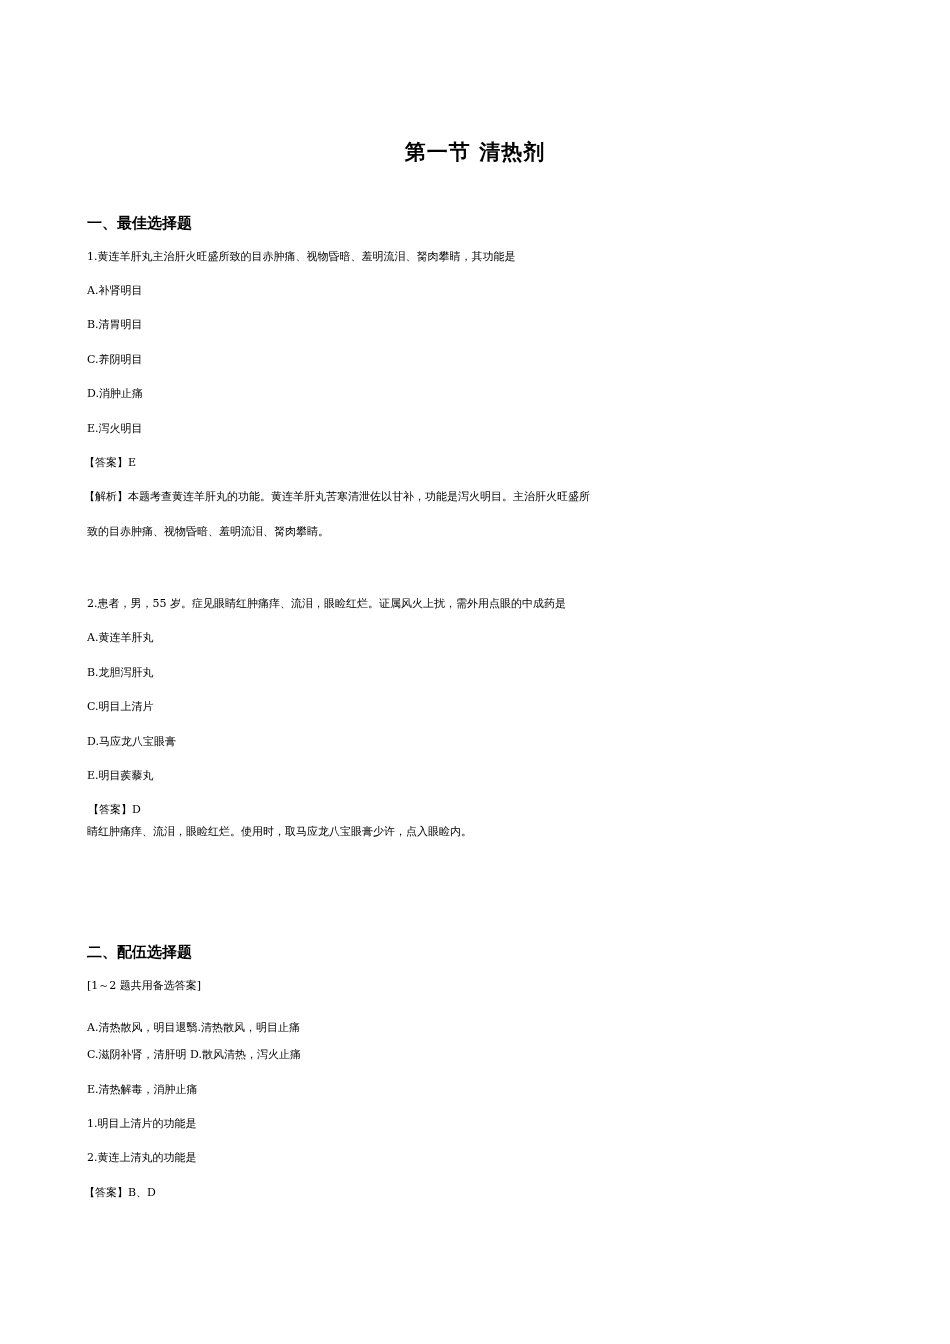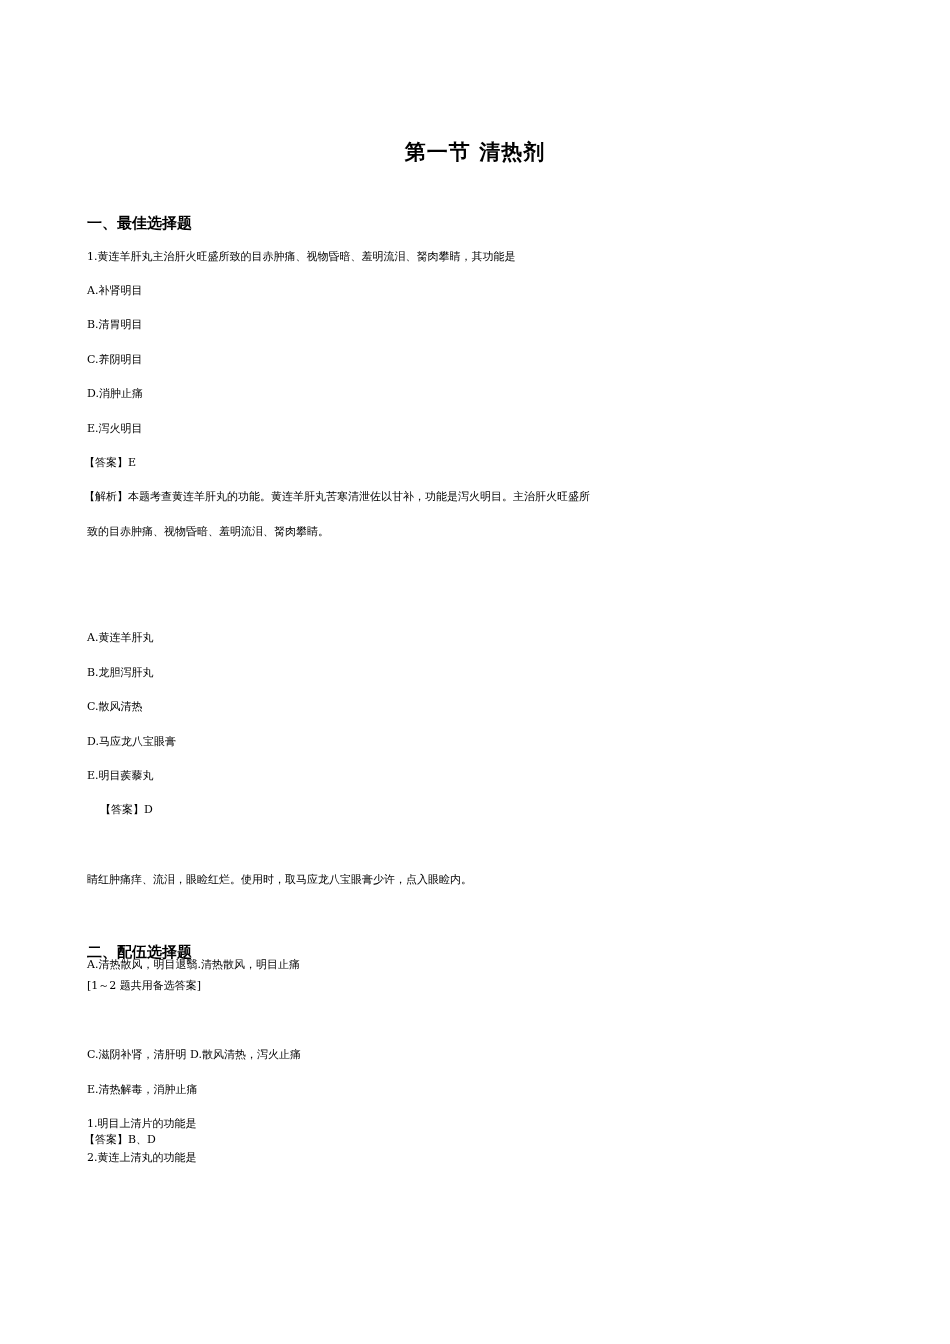--- a/index.html
+++ b/index.html
@@ -36,30 +36,31 @@
   <div class="line" style="top:247px">1.黄连羊肝丸主治肝火旺盛所致的目赤肿痛、视物昏暗、羞明流泪、胬肉攀睛，其功能是</div>
   <div class="line" style="top:281px">A.补肾明目</div>
   <div class="line" style="top:315px">B.清胃明目</div>
   <div class="line" style="top:350px">C.养阴明目</div>
   <div class="line" style="top:384px">D.消肿止痛</div>
   <div class="line" style="top:419px">E.泻火明目</div>
   <div class="line" style="top:453px;left:84px"><span class="bracket">【答案】</span><span>E</span></div>
   <div class="line" style="top:522px">致的目赤肿痛、视物昏暗、羞明流泪、胬肉攀睛。</div>
   <div class="line" style="top:487px;left:84px"><span class="bracket">【解析】</span><span>本题考查黄连羊肝丸的功能。黄连羊肝丸苦寒清泄佐以甘补，功能是泻火明目。主治肝火旺盛所</span></div>
 
+  <div class="line" style="top:594px">2.患者，男，55 岁。症见眼睛红肿痛痒、流泪，眼睑红烂。证属风火上扰，需外用点眼的中成药是</div>
   <div class="line" style="top:628px">A.黄连羊肝丸</div>
   <div class="line" style="top:663px">B.龙胆泻肝丸</div>
-  <div class="line" style="top:697px">C.散风清热</div>
+  <div class="line" style="top:697px">C.明目上清片</div>
   <div class="line" style="top:732px">D.马应龙八宝眼膏</div>
   <div class="line" style="top:766px">E.明目蒺藜丸</div>
-  <div class="line" style="top:800px;left:100px"><span class="bracket">【答案】</span><span>D</span></div>
-  <div class="line" style="top:870px">睛红肿痛痒、流泪，眼睑红烂。使用时，取马应龙八宝眼膏少许，点入眼睑内。</div>
+  <div class="line" style="top:800px;left:88px"><span class="bracket">【答案】</span><span>D</span></div>
+  <div class="line" style="top:822px">睛红肿痛痒、流泪，眼睑红烂。使用时，取马应龙八宝眼膏少许，点入眼睑内。</div>
 
   <div class="line heading" style="top:942px">二、配伍选择题</div>
   <div class="line" style="top:976px">[1～2 题共用备选答案]</div>
-  <div class="line" style="top:955px">A.清热散风，明目退翳.清热散风，明目止痛</div>
+  <div class="line" style="top:1018px">A.清热散风，明目退翳.清热散风，明目止痛</div>
   <div class="line" style="top:1045px">C.滋阴补肾，清肝明 D.散风清热，泻火止痛</div>
   <div class="line" style="top:1080px">E.清热解毒，消肿止痛</div>
   <div class="line" style="top:1114px">1.明目上清片的功能是</div>
   <div class="line" style="top:1148px">2.黄连上清丸的功能是</div>
-  <div class="line" style="top:1130px;left:84px"><span class="bracket">【答案】</span><span>B、D</span></div>
+  <div class="line" style="top:1183px;left:84px"><span class="bracket">【答案】</span><span>B、D</span></div>
 
 </div>
 
 </body></html>

